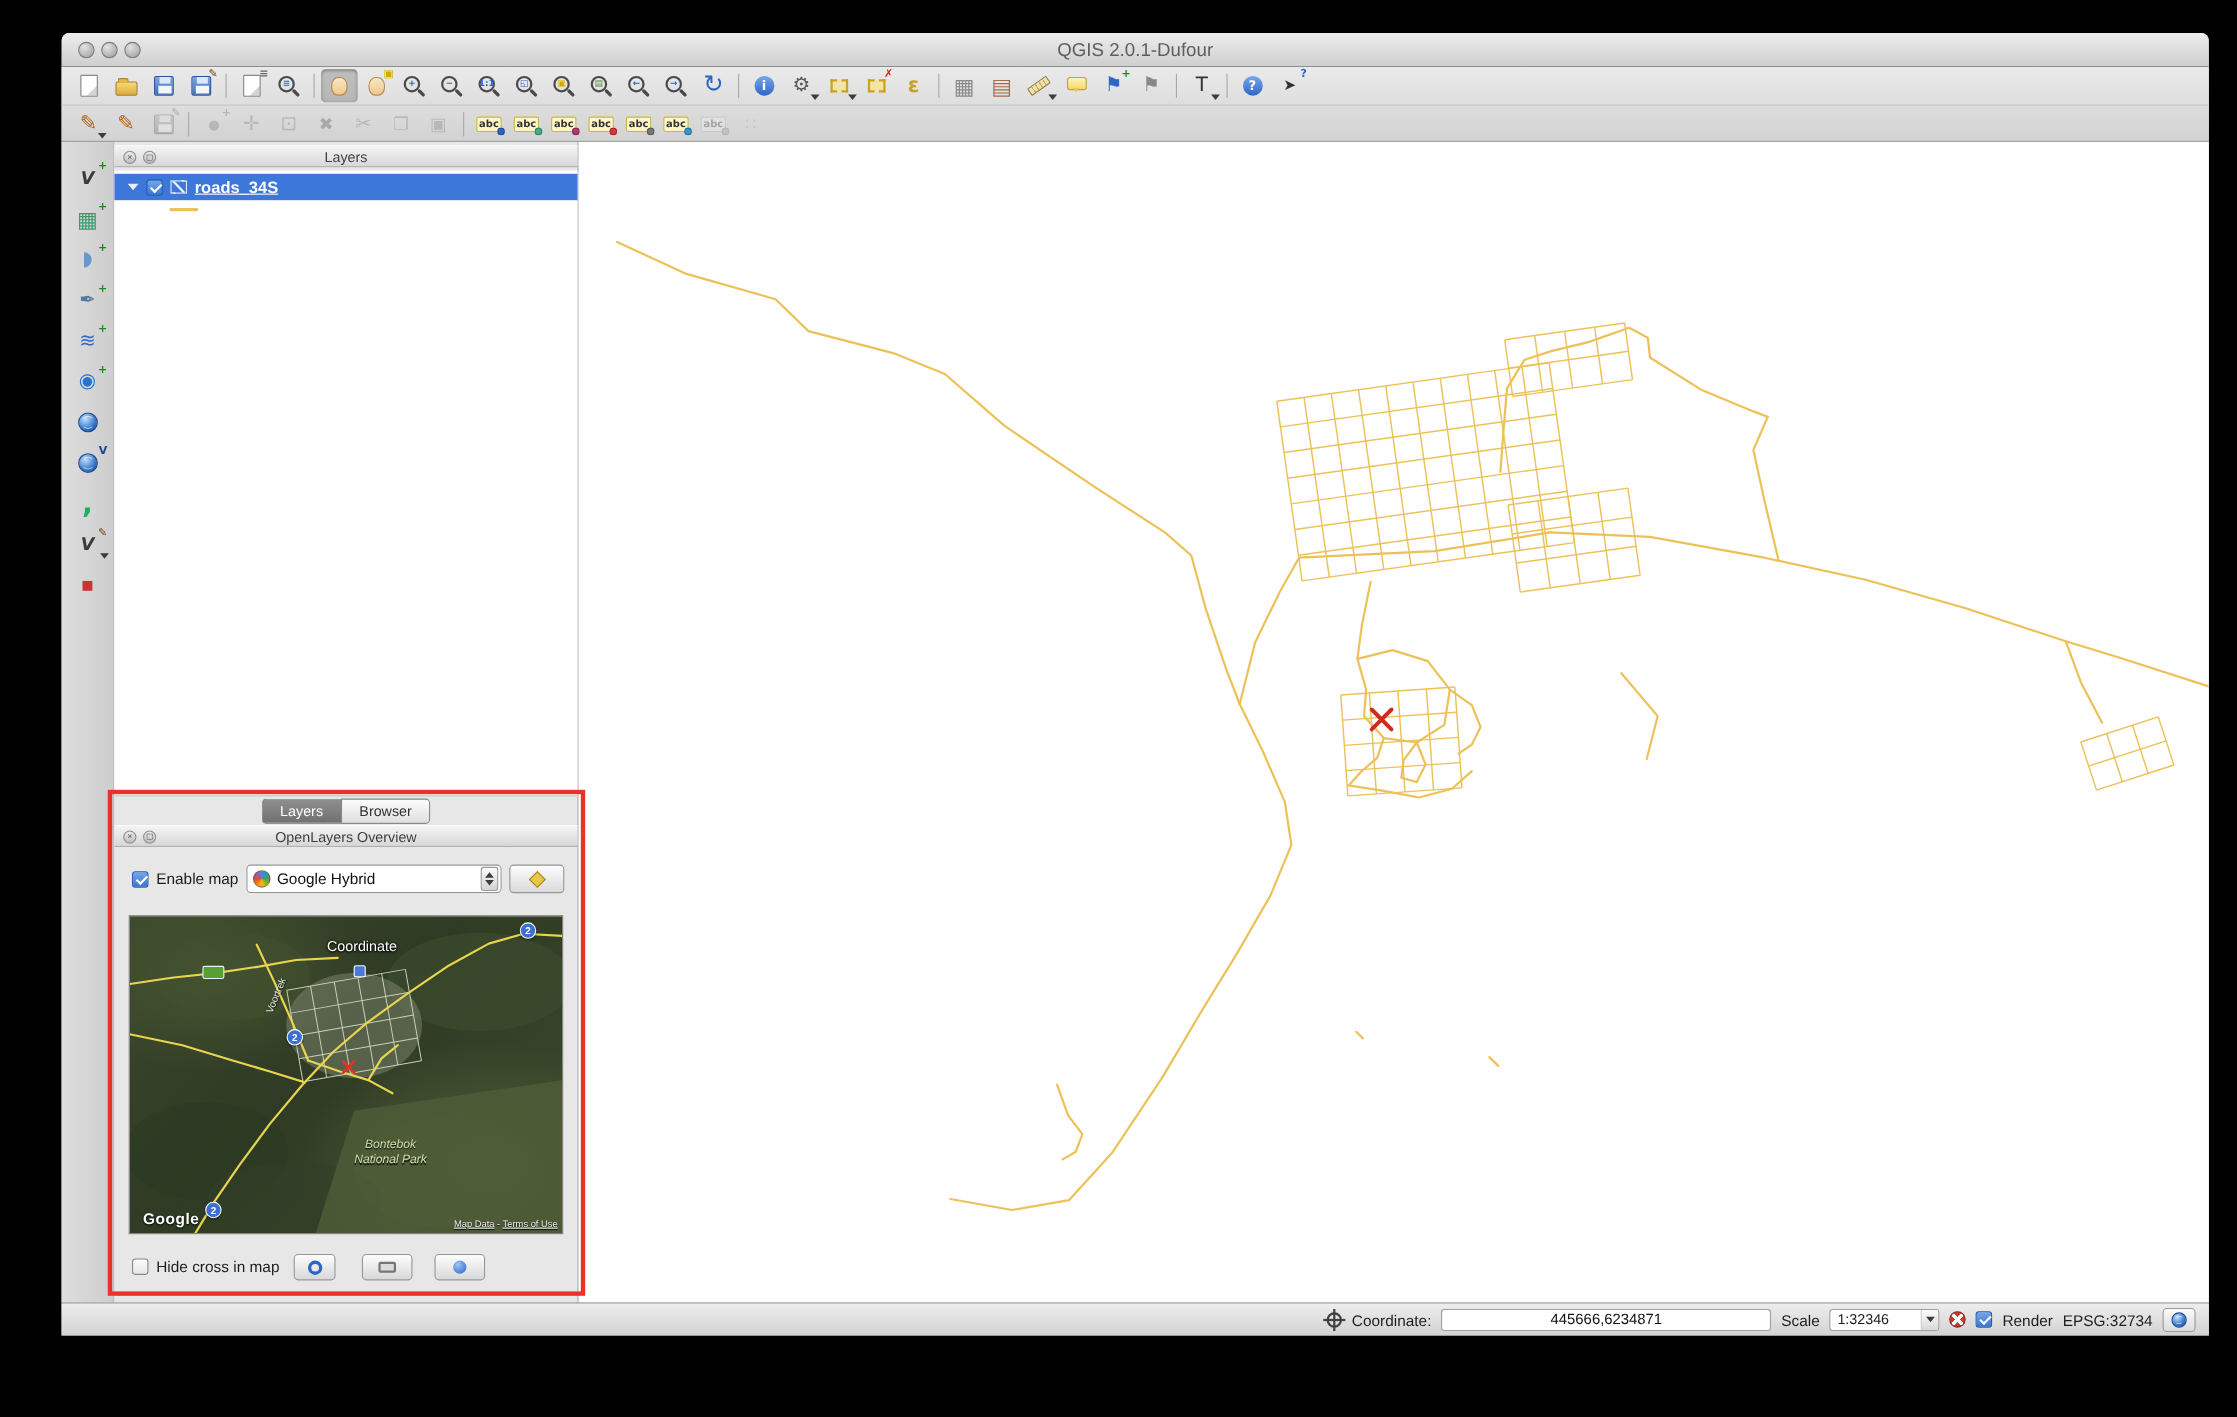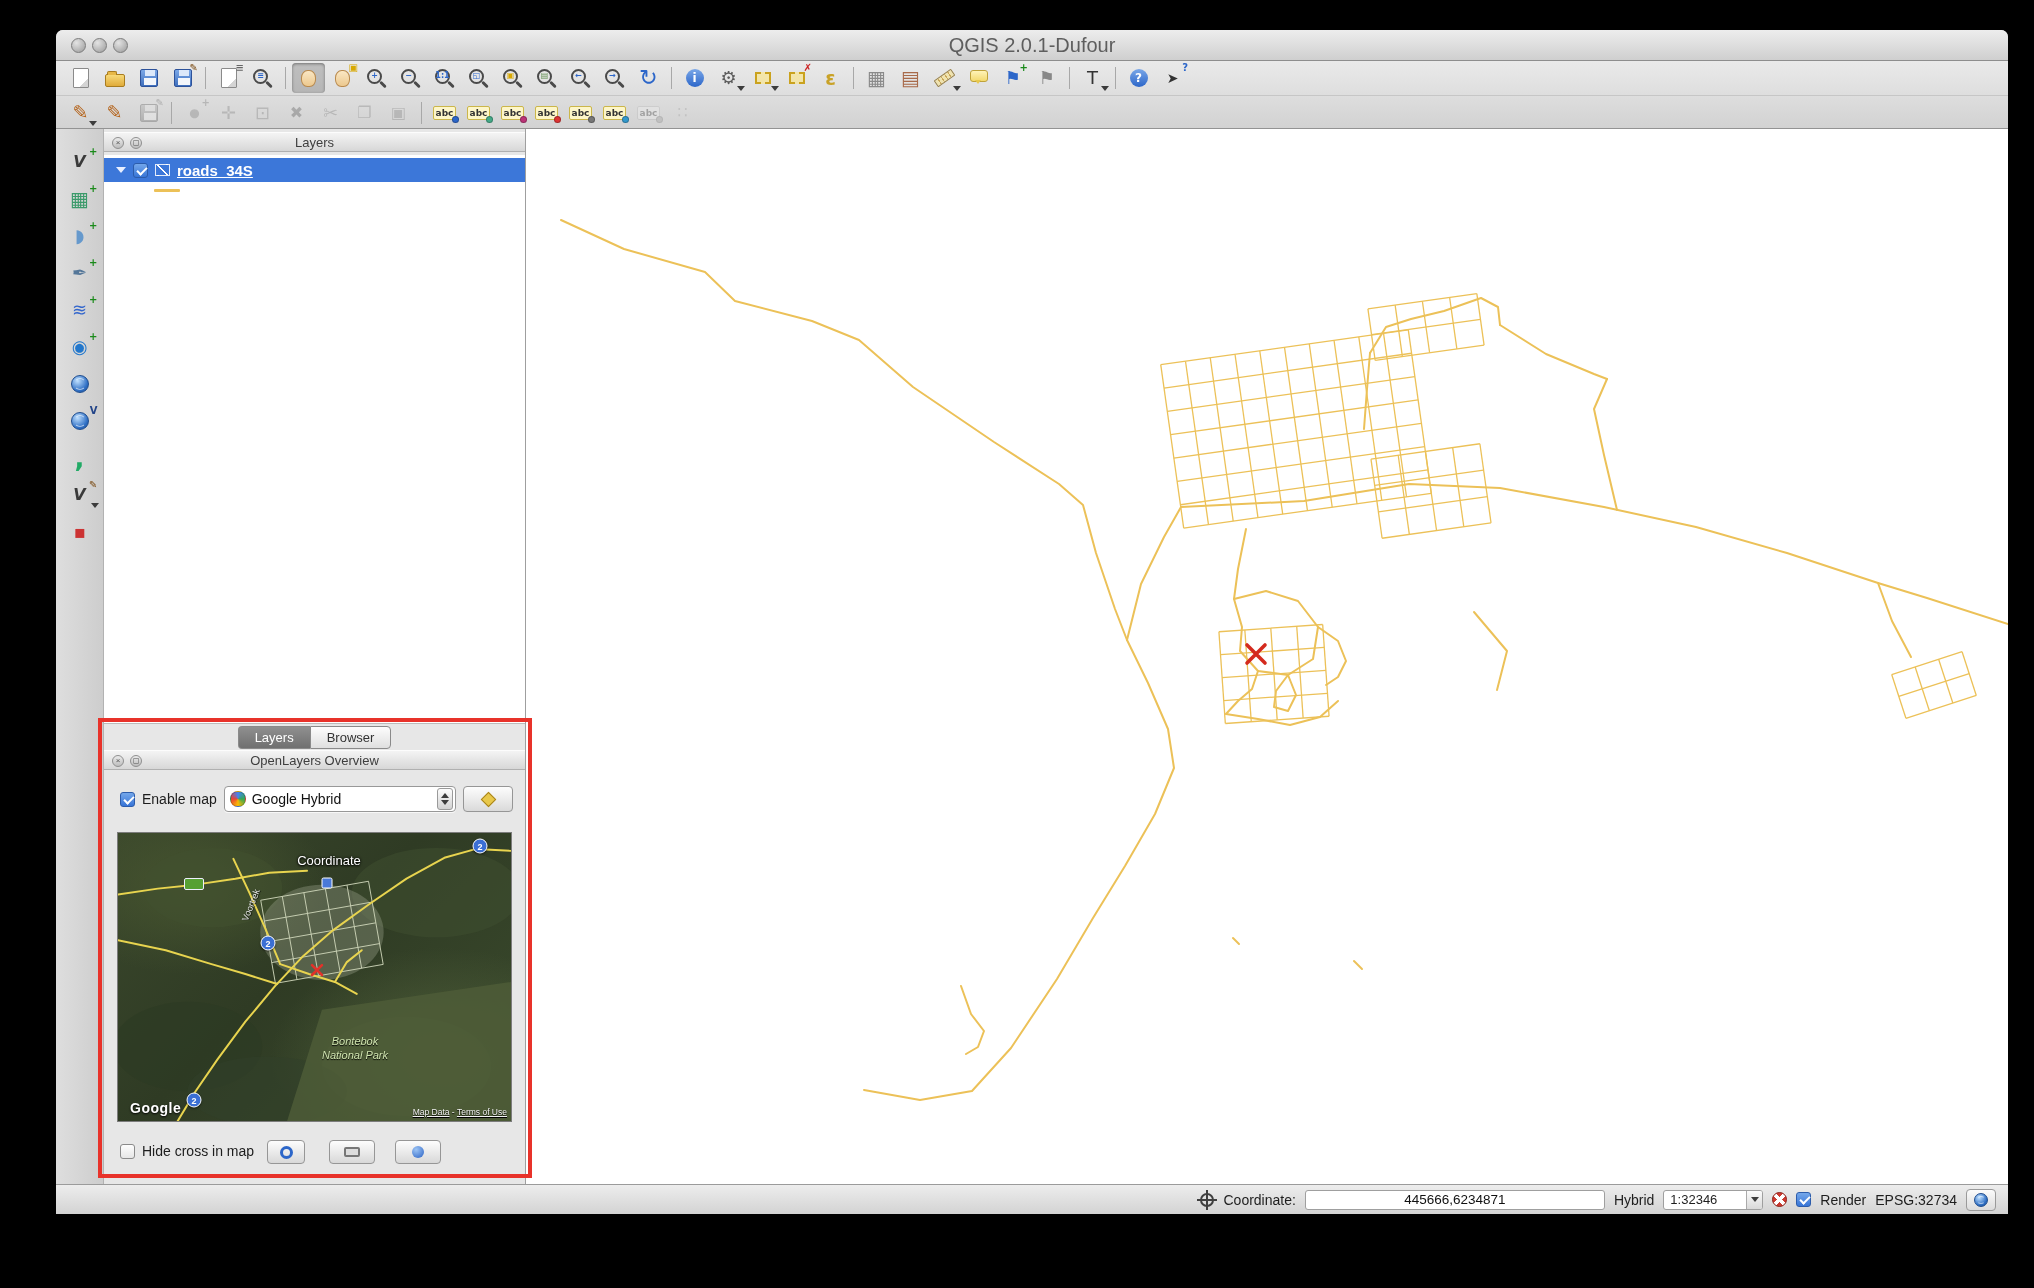--- a/index.html
+++ b/index.html
@@ -10,21 +10,21 @@
   .screen{position:relative;width:2034px;height:1288px;background:#000;overflow:hidden;}
   .window{position:absolute;left:56px;top:30px;width:1952px;height:1184px;background:#e6e6e6;
           border-radius:7px 7px 0 0;box-shadow:0 25px 70px rgba(0,0,0,.8);}
 
   
   .titlebar{position:absolute;left:0;top:0;right:0;height:31px;border-radius:7px 7px 0 0;
             background:linear-gradient(#ededed,#cfcfcf);border-bottom:1px solid #8e8e8e;}
   .tl{position:absolute;top:8px;width:15px;height:15px;border-radius:50%;
       background:radial-gradient(circle at 35% 30%, #e3e3e3, #9a9a9a);border:1px solid #7c7c7c;}
   .tl.c1{left:15px}.tl.c2{left:36px}.tl.c3{left:57px}
-  .title{line-height:31px;text-align:center;font-size:20px;color:#5e5e5e;}
+  .title{line-height:31px;text-align:center;font-size:17px;color:#5e5e5e;}
 
   
   .toolbars{position:absolute;left:0;top:31px;right:0;height:68px;
             background:linear-gradient(#eaeaea,#d2d2d2);border-bottom:1px solid #939393;}
   .trow{display:flex;align-items:center;height:34px;padding-left:8px;gap:1px;}
   .trow.second{border-top:1px solid #c6c6c6;}
   .tbtn{width:33px;height:30px;display:flex;align-items:center;justify-content:center;position:relative;border-radius:4px;flex:0 0 auto;}
   .tbtn.pressed{background:rgba(0,0,0,.18);box-shadow:inset 0 1px 3px rgba(0,0,0,.4);}
   .tbtn.disabled{opacity:.32;filter:grayscale(1);}
   .tsep{width:1px;height:22px;background:#a8a8a8;margin:0 5px;flex:0 0 auto;}
@@ -596,21 +596,21 @@
           <polyline points="707,809 713,815" fill="none" stroke="#ecc158" stroke-width="2" stroke-linecap="round" stroke-linejoin="round"></polyline>
           <path d="M721 516L739 534M739 516L721 534" stroke="#d42a1e" stroke-width="3.6" stroke-linecap="round" fill="none"></path>
         </svg>
       </div>
 
     <div class="statusbar">
       <div class="sb-spacer"></div>
       <span class="i-cross"></span>
       <span>Coordinate:</span>
       <input class="sb-input" value="445666,6234871" style="">
-      <span>Hybrid</span>
+      <span>Scale</span>
       <div class="sb-combo">
         <span class="txt">1:32346</span>
         <span class="arr">
             <span class="tri-dn"></span>
           </span>
       </div>
       <span class="i-stop"></span>
       <span class="cb checked"></span>
       <span>Render</span>
       <span>EPSG:32734</span>

